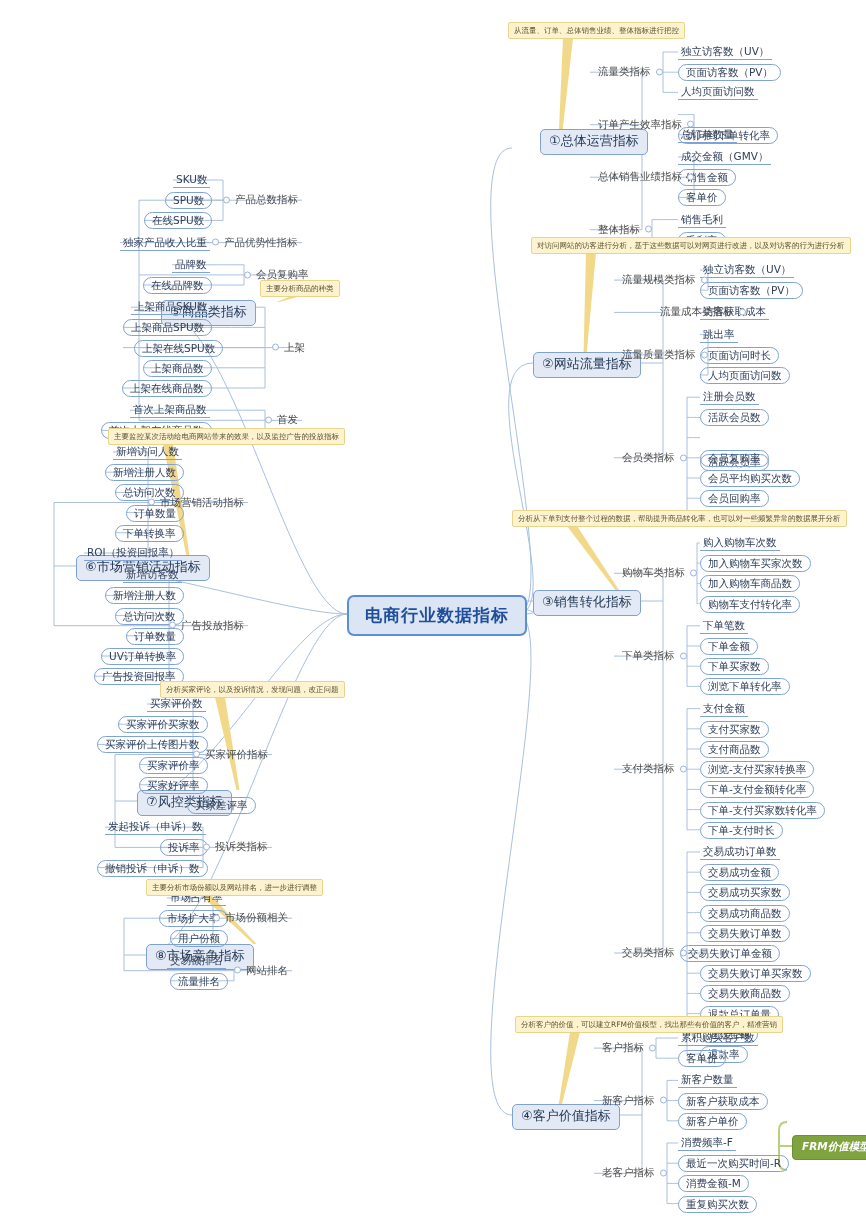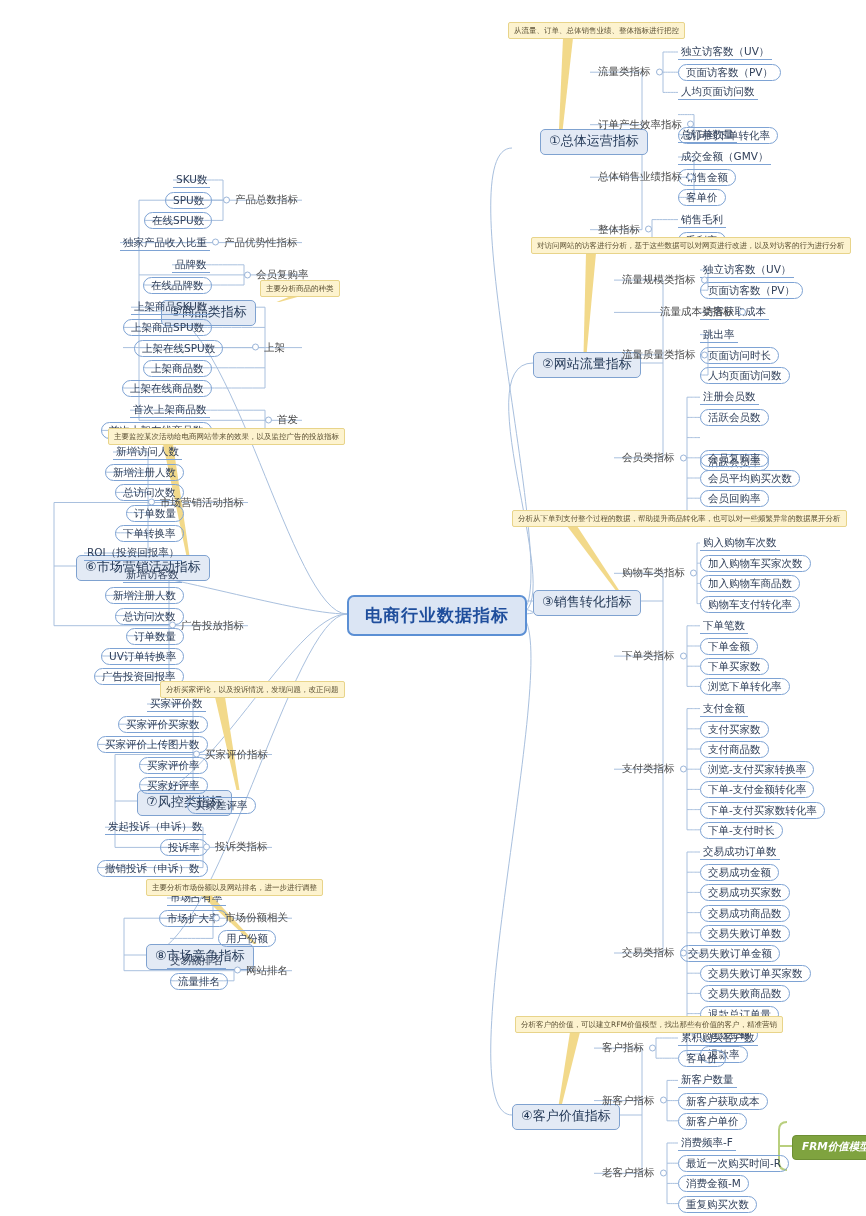--- a/index.html
+++ b/index.html
@@ -382,21 +382,21 @@
       <div class="leaf" style="left: 120px; top: 234.6px;">独家产品收入比重</div>
       <div class="mid-label to-left" style="left: 222px; top: 235.6px;">产品优势性指标</div>
       <div class="leaf" style="left: 172px; top: 256.8px;">品牌数</div>
       <div class="leaf boxed" style="left: 143px; top: 277px;">在线品牌数</div>
       <div class="mid-label to-left" style="left: 254px; top: 267.9px;">会员复购率</div>
       <div class="leaf" style="left: 131px; top: 299.2px;">上架商品SKU数</div>
       <div class="leaf boxed" style="left: 123px; top: 319.4px;">上架商品SPU数</div>
       <div class="leaf boxed" style="left: 123px; top: 339.6px; margin-left: 11px;">上架在线SPU数</div>
       <div class="leaf boxed" style="left: 143px; top: 359.8px;">上架商品数</div>
       <div class="leaf boxed" style="left: 122px; top: 380px;">上架在线商品数</div>
-      <div class="mid-label to-left" style="left: 262px; top: 340.6px;">上架</div>
+      <div class="mid-label to-left" style="left: 282px; top: 340.6px;">上架</div>
       <div class="leaf" style="left: 130px; top: 402.2px;">首次上架商品数</div>
       <div class="leaf boxed" style="left: 101px; top: 422.4px;">首次上架在线商品数</div>
       <div class="mid-label to-left" style="left: 275px; top: 413.3px;">首发</div>
       <div class="branch-node" style="left: 76px; top: 555px;">⑥市场营销活动指标</div>
       <div class="leaf" style="left: 113px; top: 444px;">新增访问人数</div>
       <div class="leaf boxed" style="left: 105px; top: 464.2px;">新增注册人数</div>
       <div class="leaf boxed" style="left: 115px; top: 484.4px;">总访问次数</div>
       <div class="leaf boxed" style="left: 126px; top: 504.6px;">订单数量</div>
       <div class="leaf boxed" style="left: 115px; top: 524.8px;">下单转换率</div>
       <div class="leaf" style="left: 84px; top: 545px;">ROI（投资回报率）</div>
@@ -416,21 +416,21 @@
       <div class="leaf boxed" style="left: 139px; top: 776.8px;">买家好评率</div>
       <div class="leaf boxed" style="left: 139px; top: 797px; margin-left: 48px;">买家差评率</div>
       <div class="mid-label to-left" style="left: 203px; top: 747.5px;">买家评价指标</div>
       <div class="leaf" style="left: 105px; top: 819.2px;">发起投诉（申诉）数</div>
       <div class="leaf boxed" style="left: 160px; top: 839.4px;">投诉率</div>
       <div class="leaf boxed" style="left: 97px; top: 859.6px;">撤销投诉（申诉）数</div>
       <div class="mid-label to-left" style="left: 213px; top: 840.4px;">投诉类指标</div>
       <div class="branch-node" style="left: 146px; top: 944px;">⑧市场竞争指标</div>
       <div class="leaf" style="left: 167px; top: 890px;">市场占有率</div>
       <div class="leaf boxed" style="left: 159px; top: 910.2px;">市场扩大率</div>
-      <div class="leaf boxed" style="left: 170px; top: 930.4px; margin-left: 48px;">用户份额</div>
+      <div class="leaf boxed" style="left: 170px; top: 930.4px;">用户份额</div>
       <div class="mid-label to-left" style="left: 223px; top: 911.2px;">市场份额相关</div>
       <div class="leaf" style="left: 167px; top: 952.6px;">交易额排名</div>
       <div class="leaf boxed" style="left: 170px; top: 972.8px;">流量排名</div>
       <div class="mid-label to-left" style="left: 244px; top: 963.7px;">网站排名</div>
       <div class="note" style="left: 508px; top: 22px;">从流量、订单、总体销售业绩、整体指标进行把控</div>
       <div class="note" style="left: 531px; top: 237px;">对访问网站的访客进行分析，基于这些数据可以对网页进行改进，以及对访客的行为进行分析</div>
       <div class="note" style="left: 512px; top: 510px;">分析从下单到支付整个过程的数据，帮助提升商品转化率，也可以对一些频繁异常的数据展开分析</div>
       <div class="note" style="left: 515px; top: 1016px;">分析客户的价值，可以建立RFM价值模型，找出那些有价值的客户，精准营销</div>
       <div class="note" style="left: 260px; top: 280px;">主要分析商品的种类</div>
       <div class="note" style="left: 108px; top: 428px;">主要监控某次活动给电商网站带来的效果，以及监控广告的投放指标</div>

